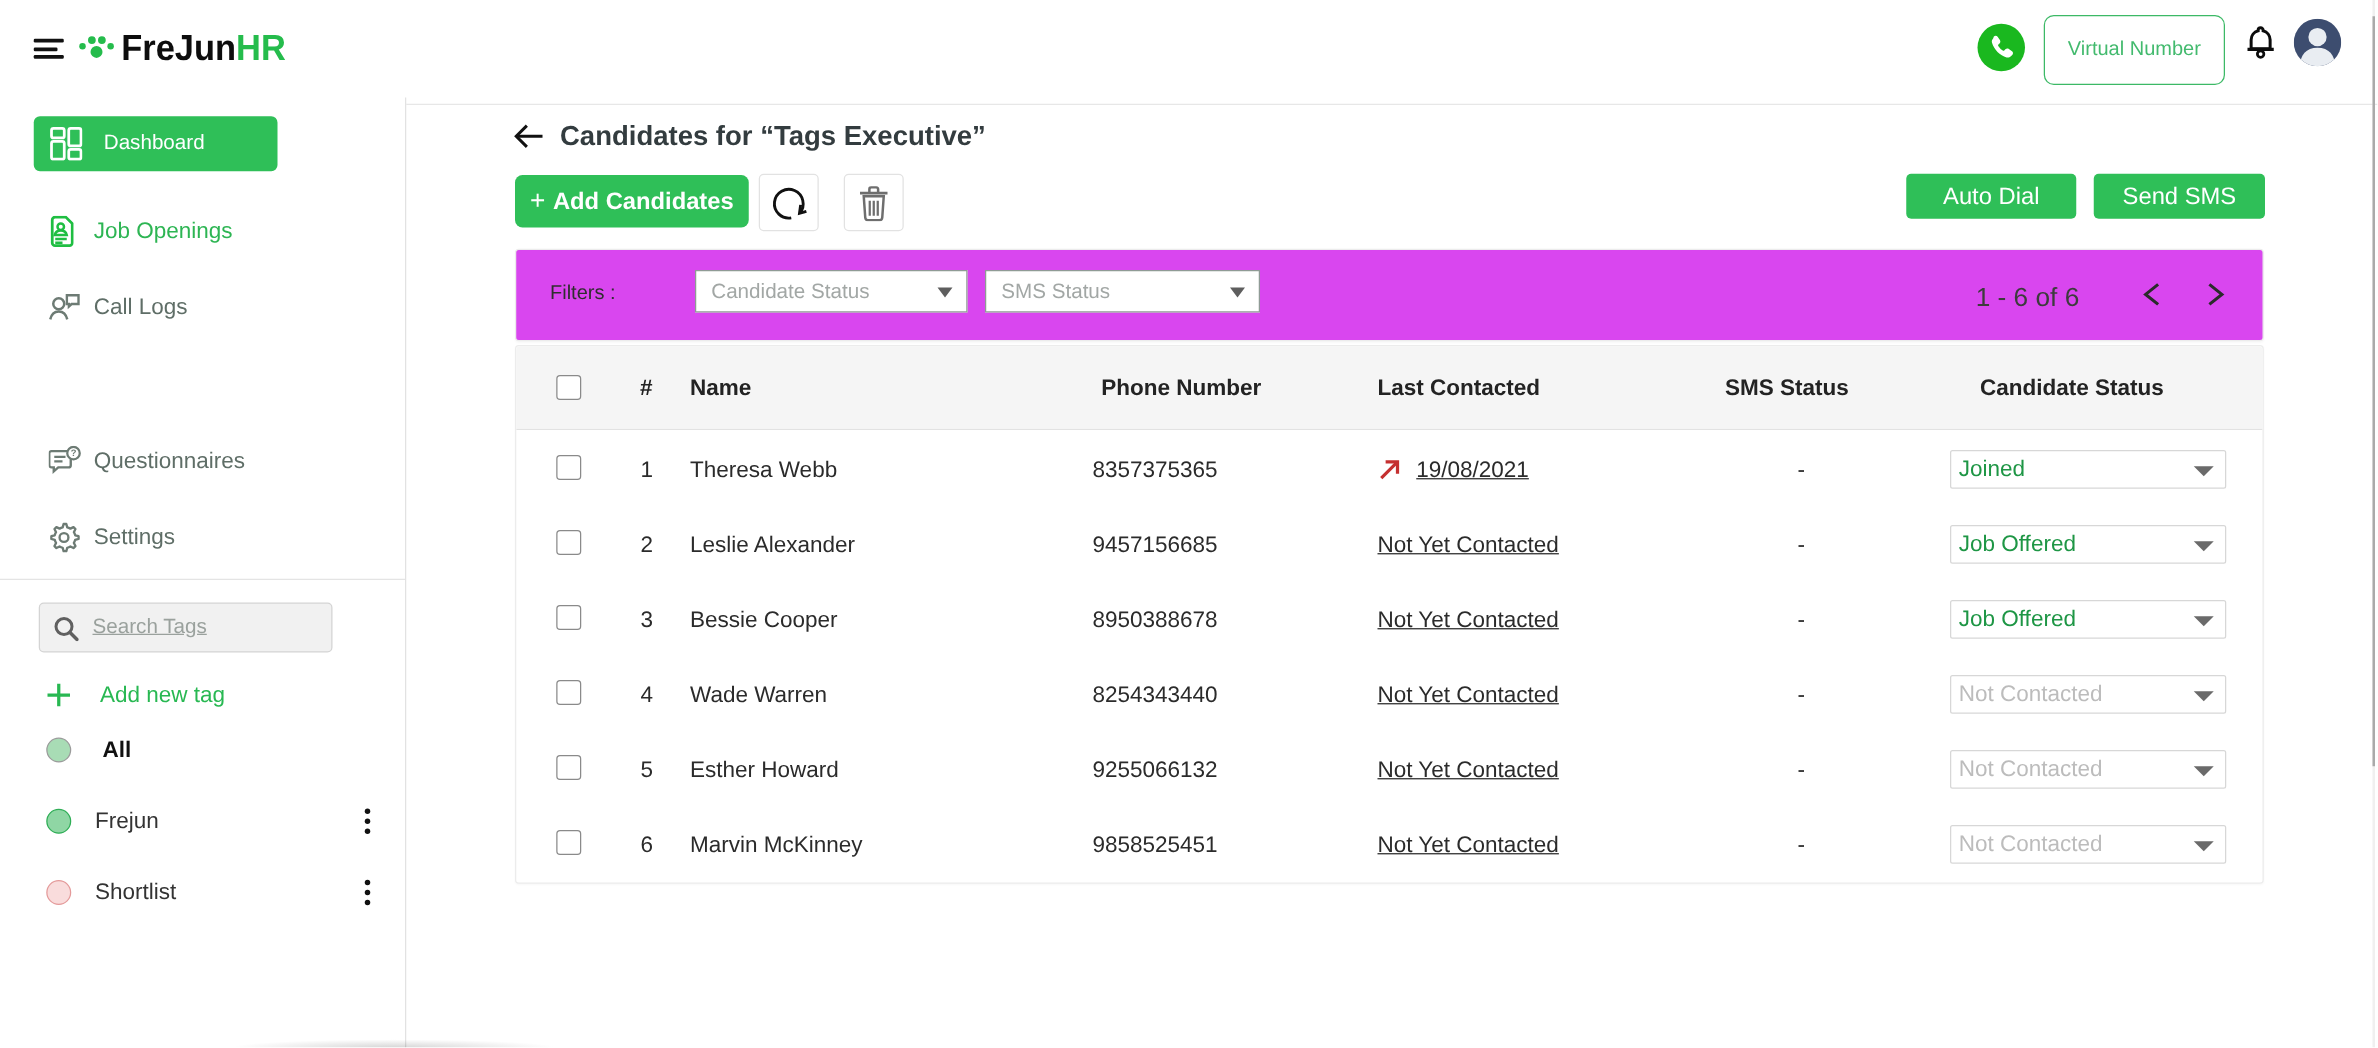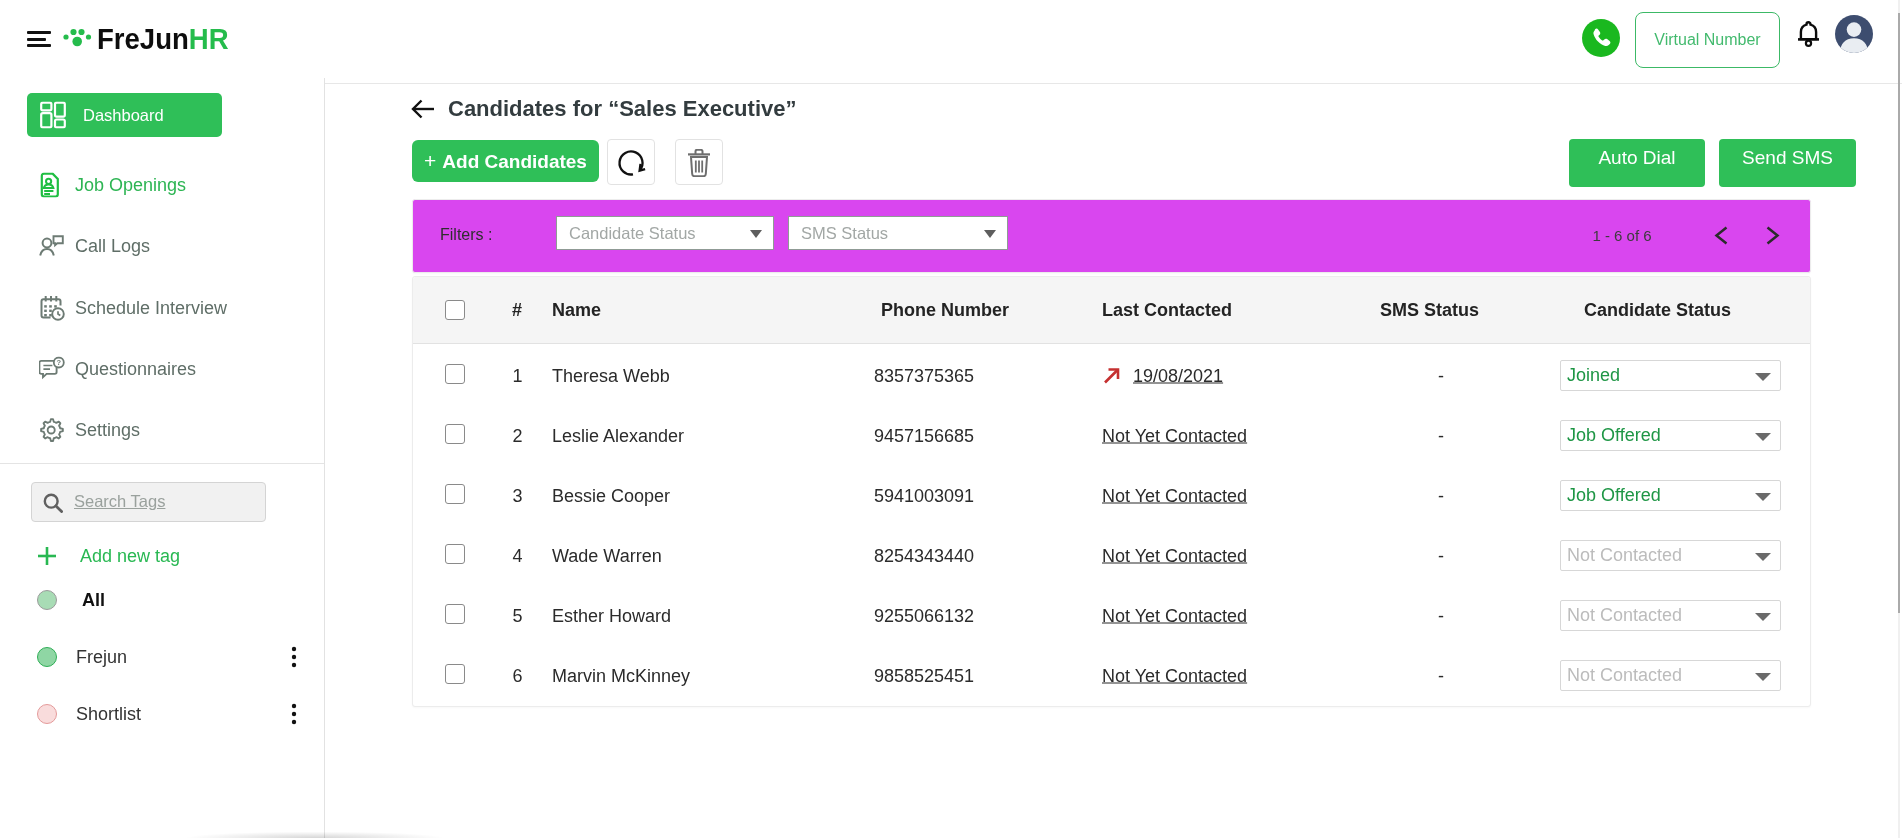--- a/index.html
+++ b/index.html
@@ -34,33 +34,33 @@
 
 
 #main { left:326px; top:79px; width:1576px; height:759px; background:#fff; }
 #backarrow { left:411px; top:99px; }
 #title { left:448px; top:96px; font-size:22px; font-weight:bold; color:#333c3f; }
 #addbtn { left:412px; top:140px; width:187px; height:42px; background:#2fbf58; border-radius:6px; color:#fff; text-align:center; line-height:42px; font-size:19px; font-weight:bold; }
 #addbtn .plus { font-weight:400; font-size:21px; margin-right:6px; }
 .icobtn { background:#fff; border:1px solid #e2e2e2; border-radius:4px; width:48px; height:46px; top:139px; text-align:center; }
 #refreshbtn { left:607px; }
 #trashbtn { left:675px; }
-.gbtn { top:139px; height:48px; background:#2fbf58; border-radius:4px; color:#fff; font-size:19px; text-align:center; line-height:38px;margin-left:44px; }
+.gbtn { top:139px; height:36px; background:#2fbf58; border-radius:4px; color:#fff; font-size:19px; text-align:center; line-height:38px; }
 #autodial { left:1525px; width:136px; }
 #sendsms { left:1675px; width:137px; }
 
 
 #filtercard { left:412px; top:199px; width:1399px; height:74px; background:#d946ef; border:1px solid #ececec; border-radius:3px; box-shadow:0 1px 2px rgba(0,0,0,0.03); }
 #filtercard .flbl { position:absolute; left:27px; top:26px; font-size:16px; color:#2e2e2e; }
 .fsel { position:absolute; top:16px; height:34px; border:1px solid #8f9b95; background:#fff; }
 .fsel .ptxt { position:absolute; left:12px; top:7px; font-size:16.5px; color:#a2a7a5; }
 .fsel .tri { position:absolute; right:11px; top:13px; width:0; height:0; border-left:6.5px solid transparent; border-right:6.5px solid transparent; border-top:8px solid #5e5e5e; }
 #fsel1 { left:143px; width:218px; }
 #fsel2 { left:375px; width:220px; }
-#pagecount { position:absolute; left:1144px; top:27px; width:130px; text-align:center; font-size:15px; color:#3c3c3c; }
+#pagecount { position:absolute; left:1144px; top:27px; width:130px; text-align:center; font-size:21px; color:#3c3c3c; }
 .chev { position:absolute; top:26px; }
 
 
 #tablecard { left:412px; top:276px; width:1399px; height:431px; background:#fff; border:1px solid #ececec; border-radius:3px; box-shadow:0 1px 2px rgba(0,0,0,0.03); }
 #thead { position:absolute; left:0; top:0; width:1397px; height:67px; background:#f5f5f5; border-bottom:1px solid #e2e2e2; border-radius:3px 3px 0 0; }
 .th { position:absolute; top:23px; font-size:18px; font-weight:bold; color:#232323; white-space:nowrap; }
 .cb { position:absolute; left:32px; width:20px; height:20px; border:1.5px solid #8a8a8a; border-radius:3px; background:#fff; }
 .trow { position:absolute; left:0; width:1397px; height:60px; }
 .trow .cb { top:50%; margin-top:-12px; }
 .trow .dd { top:50%; margin-top:-16px; }
@@ -143,40 +143,20 @@
     <div class="lbl">Dashboard</div>
   </div>
   <div class="mi" id="mi-call" style="top:146px;">
     <svg class="ico" width="25" height="24" viewBox="0 0 25 24">
       <circle cx="8" cy="9" r="4.4" fill="none" stroke="#6d7b74" stroke-width="2"></circle>
       <path d="M1.2 21.5 c1 -4.6 3.6 -6.4 6.8 -6.4 c3.2 0 5.8 1.8 6.8 6.4" fill="none" stroke="#6d7b74" stroke-width="2"></path>
       <path d="M14.5 2.2 h9.3 v7 h-5.5 l-2.2 2 v-2 h-1.6 z" fill="none" stroke="#6d7b74" stroke-width="1.9"></path>
     </svg>
     <div class="lbl">Call Logs</div>
   </div>
-  <div class="mi" id="mi-sched" style="top:208px;">
-    <svg class="ico" width="26" height="26" viewBox="0 0 26 26">
-      <path d="M21.5 10.5 v-4.3 a2 2 0 0 0 -2 -2 h-15 a2 2 0 0 0 -2 2 v14.3 a2 2 0 0 0 2 2 h7" fill="none" stroke="#6d7b74" stroke-width="2"></path>
-      <line x1="6.7" y1="1" x2="6.7" y2="6.5" stroke="#6d7b74" stroke-width="2"></line>
-      <line x1="12" y1="1" x2="12" y2="6.5" stroke="#6d7b74" stroke-width="2"></line>
-      <line x1="17.3" y1="1" x2="17.3" y2="6.5" stroke="#6d7b74" stroke-width="2"></line>
-      <g fill="#6d7b74">
-        <rect x="5.2" y="10.2" width="2.6" height="2.4"></rect>
-          <rect x="10.2" y="10.2" width="2.6" height="2.4"></rect>
-          <rect x="15.2" y="10.2" width="2.6" height="2.4"></rect>
-        <rect x="5.2" y="14.6" width="2.6" height="2.4"></rect>
-          <rect x="10.2" y="14.6" width="2.6" height="2.4"></rect>
-        <rect x="5.2" y="19" width="2.6" height="2.4"></rect>
-          <rect x="10.2" y="19" width="2.6" height="2.4"></rect>
-      </g>
-      <circle cx="19" cy="19" r="5.8" fill="#fff" stroke="#6d7b74" stroke-width="1.9"></circle>
-      <path d="M19 16.2 v2.8 l2.3 1.5" fill="none" stroke="#6d7b74" stroke-width="1.7"></path>
-    </svg>
-    <div class="lbl">Schedule Interview</div>
-  </div>
   <div class="mi" id="mi-quest" style="top:269px;">
     <svg class="ico" width="26" height="25" viewBox="0 0 26 25">
       <path d="M2.2 4.4 h13.6 a1.8 1.8 0 0 1 1.8 1.8 v9.4 a1.8 1.8 0 0 1 -1.8 1.8 h-8.2 l-3.6 3.2 v-3.2 h-1.8 a1.8 1.8 0 0 1 -1.8 -1.8 v-9.4 a1.8 1.8 0 0 1 1.8 -1.8 z" fill="none" stroke="#6d7b74" stroke-width="1.9"></path>
       <line x1="4.4" y1="9" x2="13.4" y2="9" stroke="#6d7b74" stroke-width="1.7"></line>
       <line x1="4.4" y1="12.6" x2="11" y2="12.6" stroke="#6d7b74" stroke-width="1.7"></line>
       <circle cx="19.8" cy="6" r="5" fill="#fff" stroke="#6d7b74" stroke-width="1.8"></circle>
       <text x="19.8" y="8.6" font-size="7.5" fill="#6d7b74" text-anchor="middle" font-family="Liberation Sans,sans-serif" font-weight="bold">?</text>
     </svg>
     <div class="lbl">Questionnaires</div>
   </div>
@@ -223,21 +203,21 @@
         <circle cx="3" cy="12" r="2.2" fill="#111"></circle>
         <circle cx="3" cy="20" r="2.2" fill="#111"></circle>
     </svg>
   </div>
 </div>
 
 <svg id="backarrow" class="abs" width="24" height="20" viewBox="0 0 24 20">
   <line x1="2" y1="10" x2="23" y2="10" stroke="#111" stroke-width="2.4"></line>
   <path d="M10.5 1.5 L2 10 L10.5 18.5" fill="none" stroke="#111" stroke-width="2.4"></path>
 </svg>
-<div id="title" class="abs">Candidates for “Sales Executive”</div>
+<div id="title" class="abs">Candidates for “Tags Executive”</div>
 
 <div id="addbtn" class="abs"><span class="plus">+</span>Add Candidates</div>
 <div id="refreshbtn" class="icobtn abs">
   <svg style="margin-top:8px;" width="30" height="30" viewBox="0 0 30 30">
     <path d="M17 26.3 A11.5 11.5 0 1 1 23.8 22.4" fill="none" stroke="#111" stroke-width="2.3"></path>
     <path d="M29.1 21.1 L23.6 22.7 L24.5 15.9" fill="none" stroke="#111" stroke-width="2.3"></path>
   </svg>
 </div>
 <div id="trashbtn" class="icobtn abs">
   <svg style="margin-top:9px;" width="26" height="28" viewBox="0 0 26 28">
@@ -306,21 +286,21 @@
     <div class="td tdash">-</div>
     <div class="dd">
         <div class="dtxt green">Job Offered</div>
         <div class="tri"></div>
       </div>
   </div>
   <div class="trow" style="top:189px;">
     <div class="cb"></div>
     <div class="td tnum">3</div>
     <div class="td tname">Bessie Cooper</div>
-    <div class="td tphone">5941003091</div>
+    <div class="td tphone">8950388678</div>
     <div class="td tlast">Not Yet Contacted</div>
     <div class="td tdash">-</div>
     <div class="dd">
         <div class="dtxt green">Job Offered</div>
         <div class="tri"></div>
       </div>
   </div>
   <div class="trow" style="top:249px;">
     <div class="cb"></div>
     <div class="td tnum">4</div>

